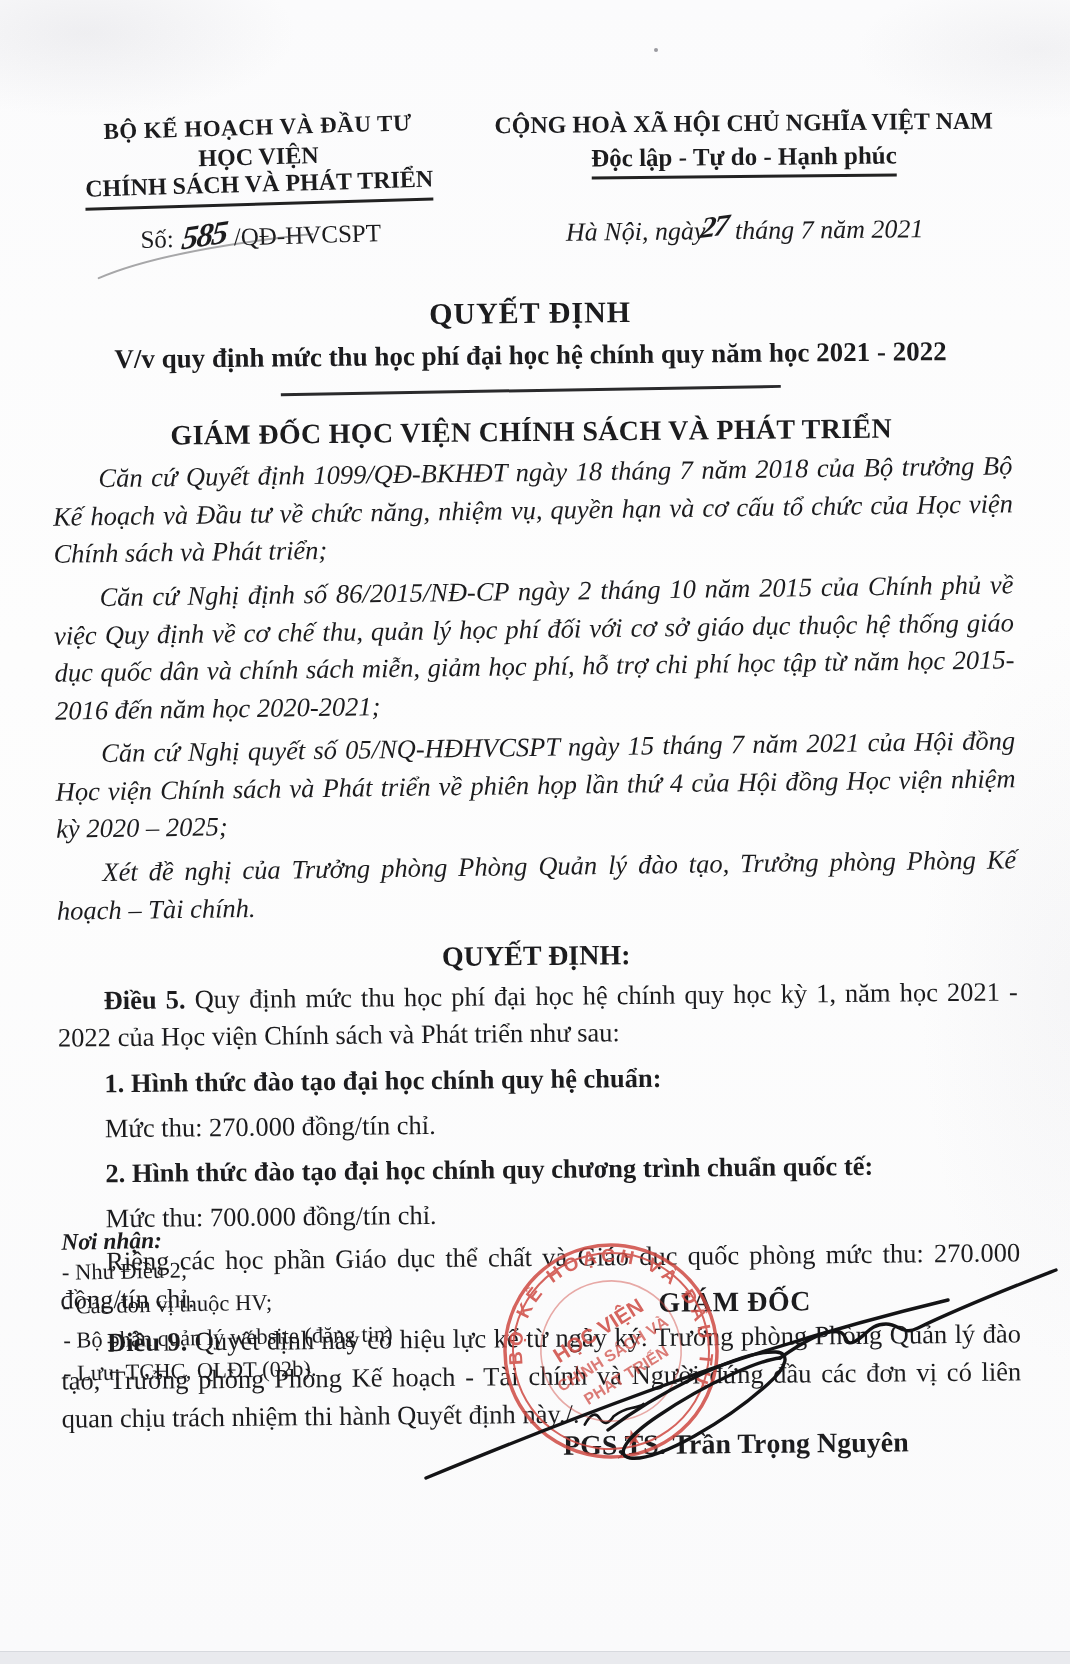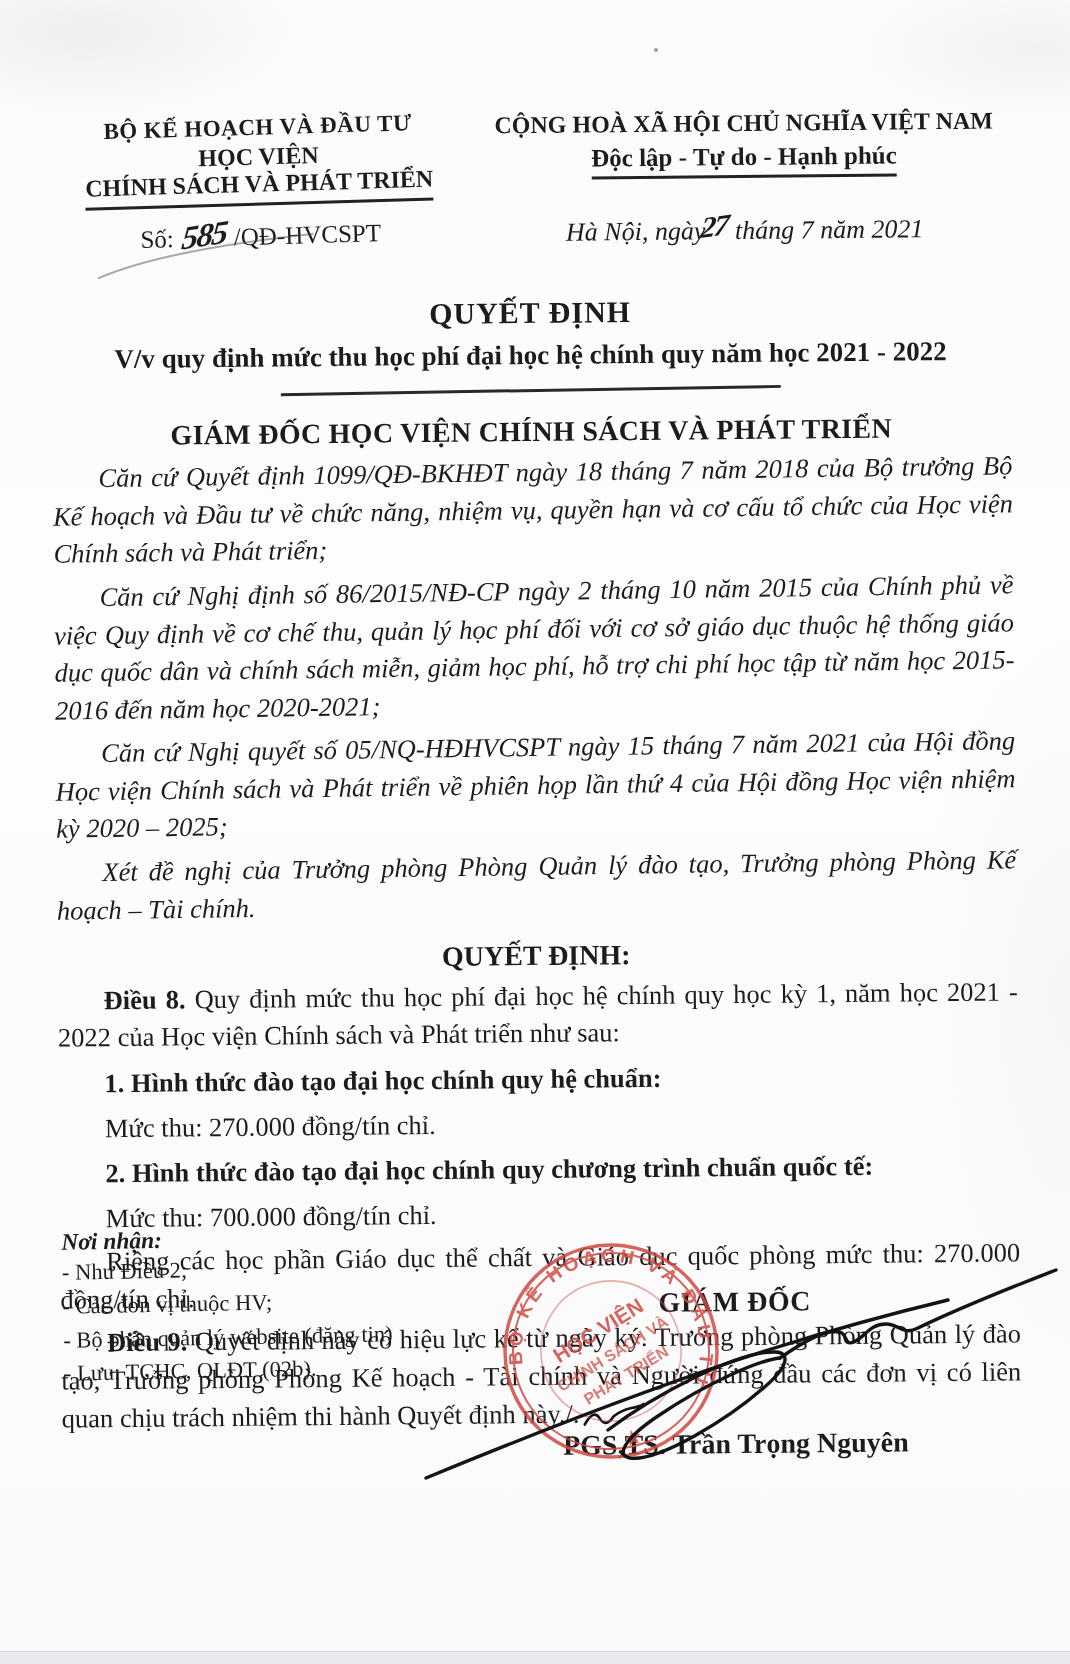--- a/index.html
+++ b/index.html
@@ -105,21 +105,21 @@
     <div class="issuer">GIÁM ĐỐC HỌC VIỆN CHÍNH SÁCH VÀ PHÁT TRIỂN</div>
 
     <p class="para recital">Căn cứ Quyết định 1099/QĐ-BKHĐT ngày 18 tháng 7 năm 2018 của Bộ trưởng Bộ Kế hoạch và Đầu tư về chức năng, nhiệm vụ, quyền hạn và cơ cấu tổ chức của Học viện Chính sách và Phát triển;</p>
     <p class="para recital">Căn cứ Nghị định số 86/2015/NĐ-CP ngày 2 tháng 10 năm 2015 của Chính phủ về việc Quy định về cơ chế thu, quản lý học phí đối với cơ sở giáo dục thuộc hệ thống giáo dục quốc dân và chính sách miễn, giảm học phí, hỗ trợ chi phí học tập từ năm học 2015-2016 đến năm học 2020-2021;</p>
     <p class="para recital">Căn cứ Nghị quyết số 05/NQ-HĐHVCSPT ngày 15 tháng 7 năm 2021 của Hội đồng Học viện Chính sách và Phát triển về phiên họp lần thứ 4 của Hội đồng Học viện nhiệm kỳ 2020 – 2025;</p>
     <p class="para recital">Xét đề nghị của Trưởng phòng Phòng Quản lý đào tạo, Trưởng phòng Phòng Kế hoạch – Tài chính.</p>
 
     <div class="decision-h">QUYẾT ĐỊNH:</div>
 
     <p class="para">
-      <span class="lead">Điều 8.</span>
+      <span class="lead">Điều 5.</span>
       <span>Quy định mức thu học phí đại học hệ chính quy học kỳ 1, năm học 2021 - 2022 của Học viện Chính sách và Phát triển như sau:</span>
     </p>
     <p class="item-h">1. Hình thức đào tạo đại học chính quy hệ chuẩn:</p>
     <p class="fee">Mức thu: 270.000 đồng/tín chỉ.</p>
     <p class="item-h">2. Hình thức đào tạo đại học chính quy chương trình chuẩn quốc tế:</p>
     <p class="fee">Mức thu: 700.000 đồng/tín chỉ.</p>
     <p class="para" style="text-indent:46px;">Riêng các học phần Giáo dục thể chất và Giáo dục quốc phòng mức thu: 270.000 đồng/tín chỉ.</p>
 
     <p class="para">
       <span class="lead">Điều 9.</span>

